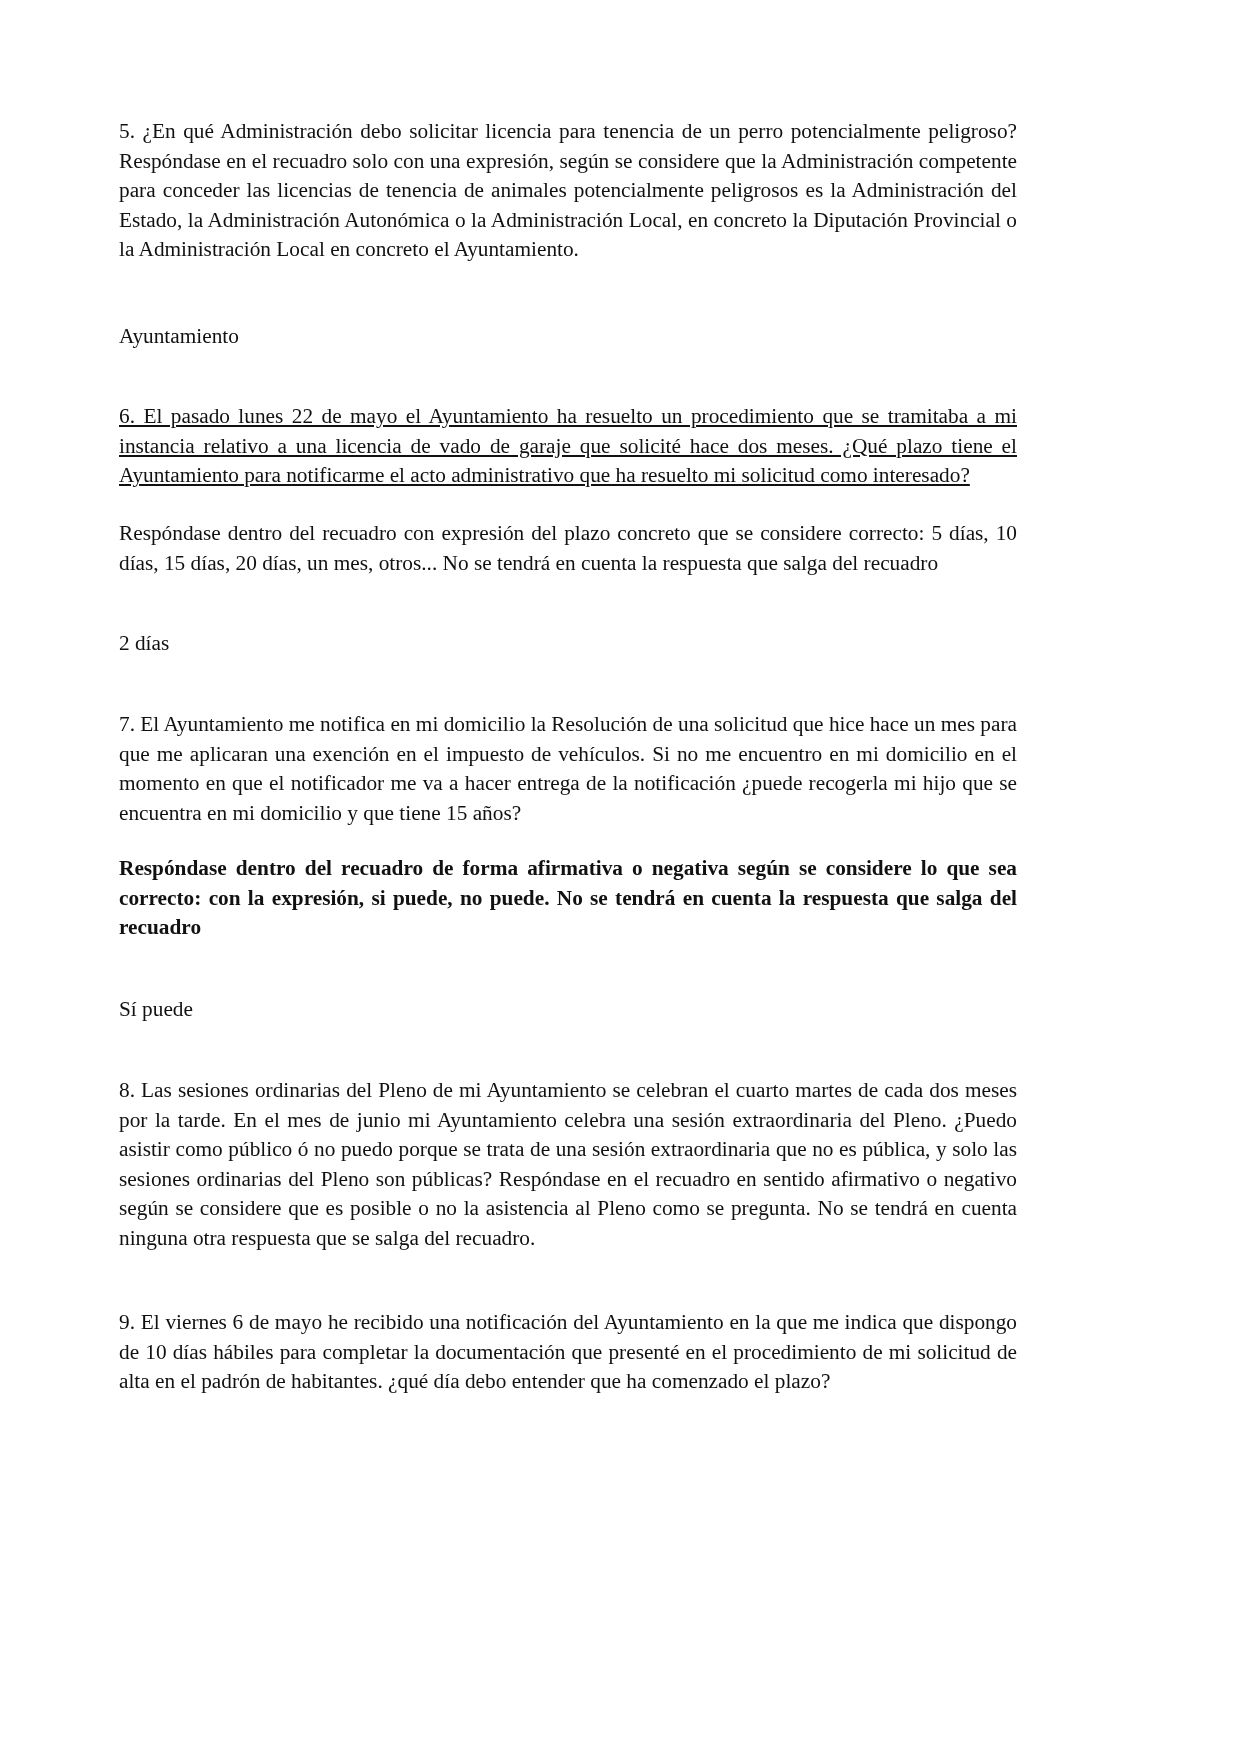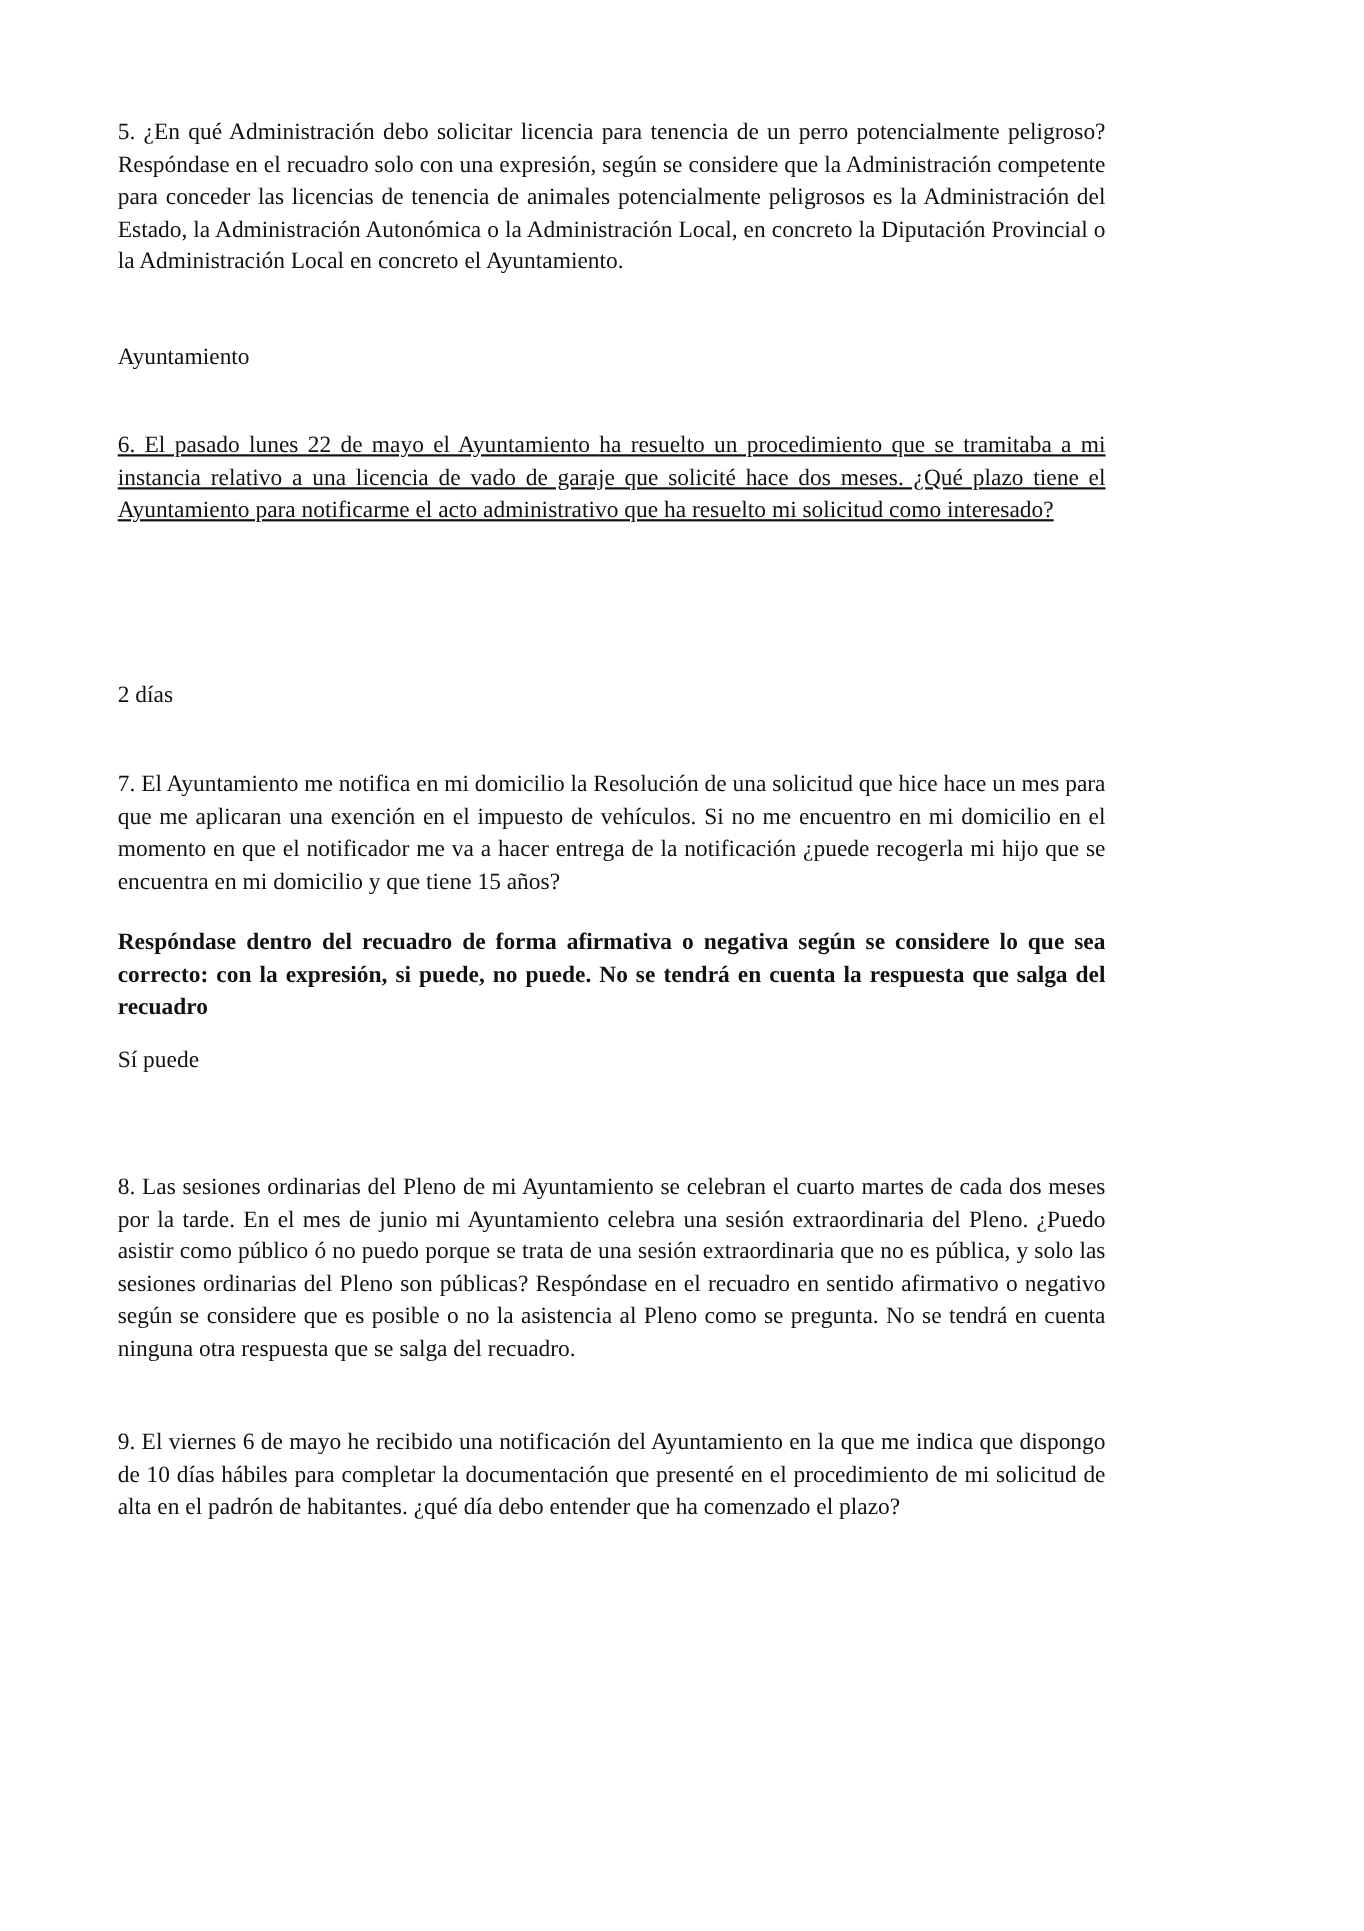--- a/index.html
+++ b/index.html
@@ -21,42 +21,43 @@
       width: 1240px;
       height: 1755px;
       background: #ffffff;
     }
     .block {
       position: absolute;
       left: 106px;
       width: 898px;
       font-size: 21.3px;
       line-height: 29.6px;
-      margin: 1px;
+      margin: 13px;
     }
     .justify {
       text-align: justify;
       text-align-last: left;
     }
     .answer {
       font-weight: normal;
     }
   </style>
 </head>
 <body>
 
 <div class="page">
 
   <p class="block justify" style="top:104px;">5. ¿En qué Administración debo solicitar licencia para tenencia de un perro potencialmente peligroso?Respóndase en el recuadro solo con una expresión, según se considere que la Administración competente para conceder las licencias de tenencia de animales potencialmente peligrosos es la Administración del Estado, la Administración Autonómica o la Administración Local, en concreto la Diputación Provincial o la Administración Local en concreto el Ayuntamiento.</p>
   <p class="block answer" style="top:309px;">Ayuntamiento</p>
 
   <p class="block justify" style="top:389px;text-decoration:underline;">6. El pasado lunes 22 de mayo el Ayuntamiento ha resuelto un procedimiento que se tramitaba a mi instancia relativo a una licencia de vado de garaje que solicité hace dos meses. ¿Qué plazo tiene el Ayuntamiento para notificarme el acto administrativo que ha resuelto mi solicitud como interesado?</p>
+  <p class="block justify" style="top:506px;">Respóndase dentro del recuadro con expresión del plazo concreto que se considere correcto: 5 días, 10 días, 15 días, 20 días, un mes, otros... No se tendrá en cuenta la respuesta que salga del recuadro</p>
   <p class="block answer" style="top:616px;">2 días</p>
 
   <p class="block justify" style="top:697px;">7. El Ayuntamiento me notifica en mi domicilio la Resolución de una solicitud que hice hace un mes para que me aplicaran una exención en el impuesto de vehículos. Si no me encuentro en mi domicilio en el momento en que el notificador me va a hacer entrega de la notificación ¿puede recogerla mi hijo que se encuentra en mi domicilio y que tiene 15 años?</p>
   <p class="block justify" style="top:841px;font-weight:bold;">Respóndase dentro del recuadro de forma afirmativa o negativa según se considere lo que sea correcto: con la expresión, si puede, no puede. No se tendrá en cuenta la respuesta que salga del recuadro</p>
-  <p class="block answer" style="top:948px;">Sí puede</p>
+  <p class="block answer" style="top:982px;">Sí puede</p>
 
   <p class="block justify" style="top:1063px;">8. Las sesiones ordinarias del Pleno de mi Ayuntamiento se celebran el cuarto martes de cada dos meses por la tarde. En el mes de junio mi Ayuntamiento celebra una sesión extraordinaria del Pleno. ¿Puedo asistir como público ó no puedo porque se trata de una sesión extraordinaria que no es pública, y solo las sesiones ordinarias del Pleno son públicas?  Respóndase en el recuadro en sentido afirmativo o negativo según se considere que es posible o no la asistencia al Pleno como se pregunta. No se tendrá en cuenta ninguna otra respuesta que se salga del recuadro.</p>
 
   <p class="block justify" style="top:1295px;">9. El viernes 6 de mayo he recibido una notificación del Ayuntamiento en la que me indica que dispongo de 10 días hábiles para completar la documentación que presenté en el procedimiento de mi solicitud de alta en el padrón de habitantes. ¿qué día debo entender que ha comenzado el plazo?</p>
 
 </div>
 
 </body></html>

